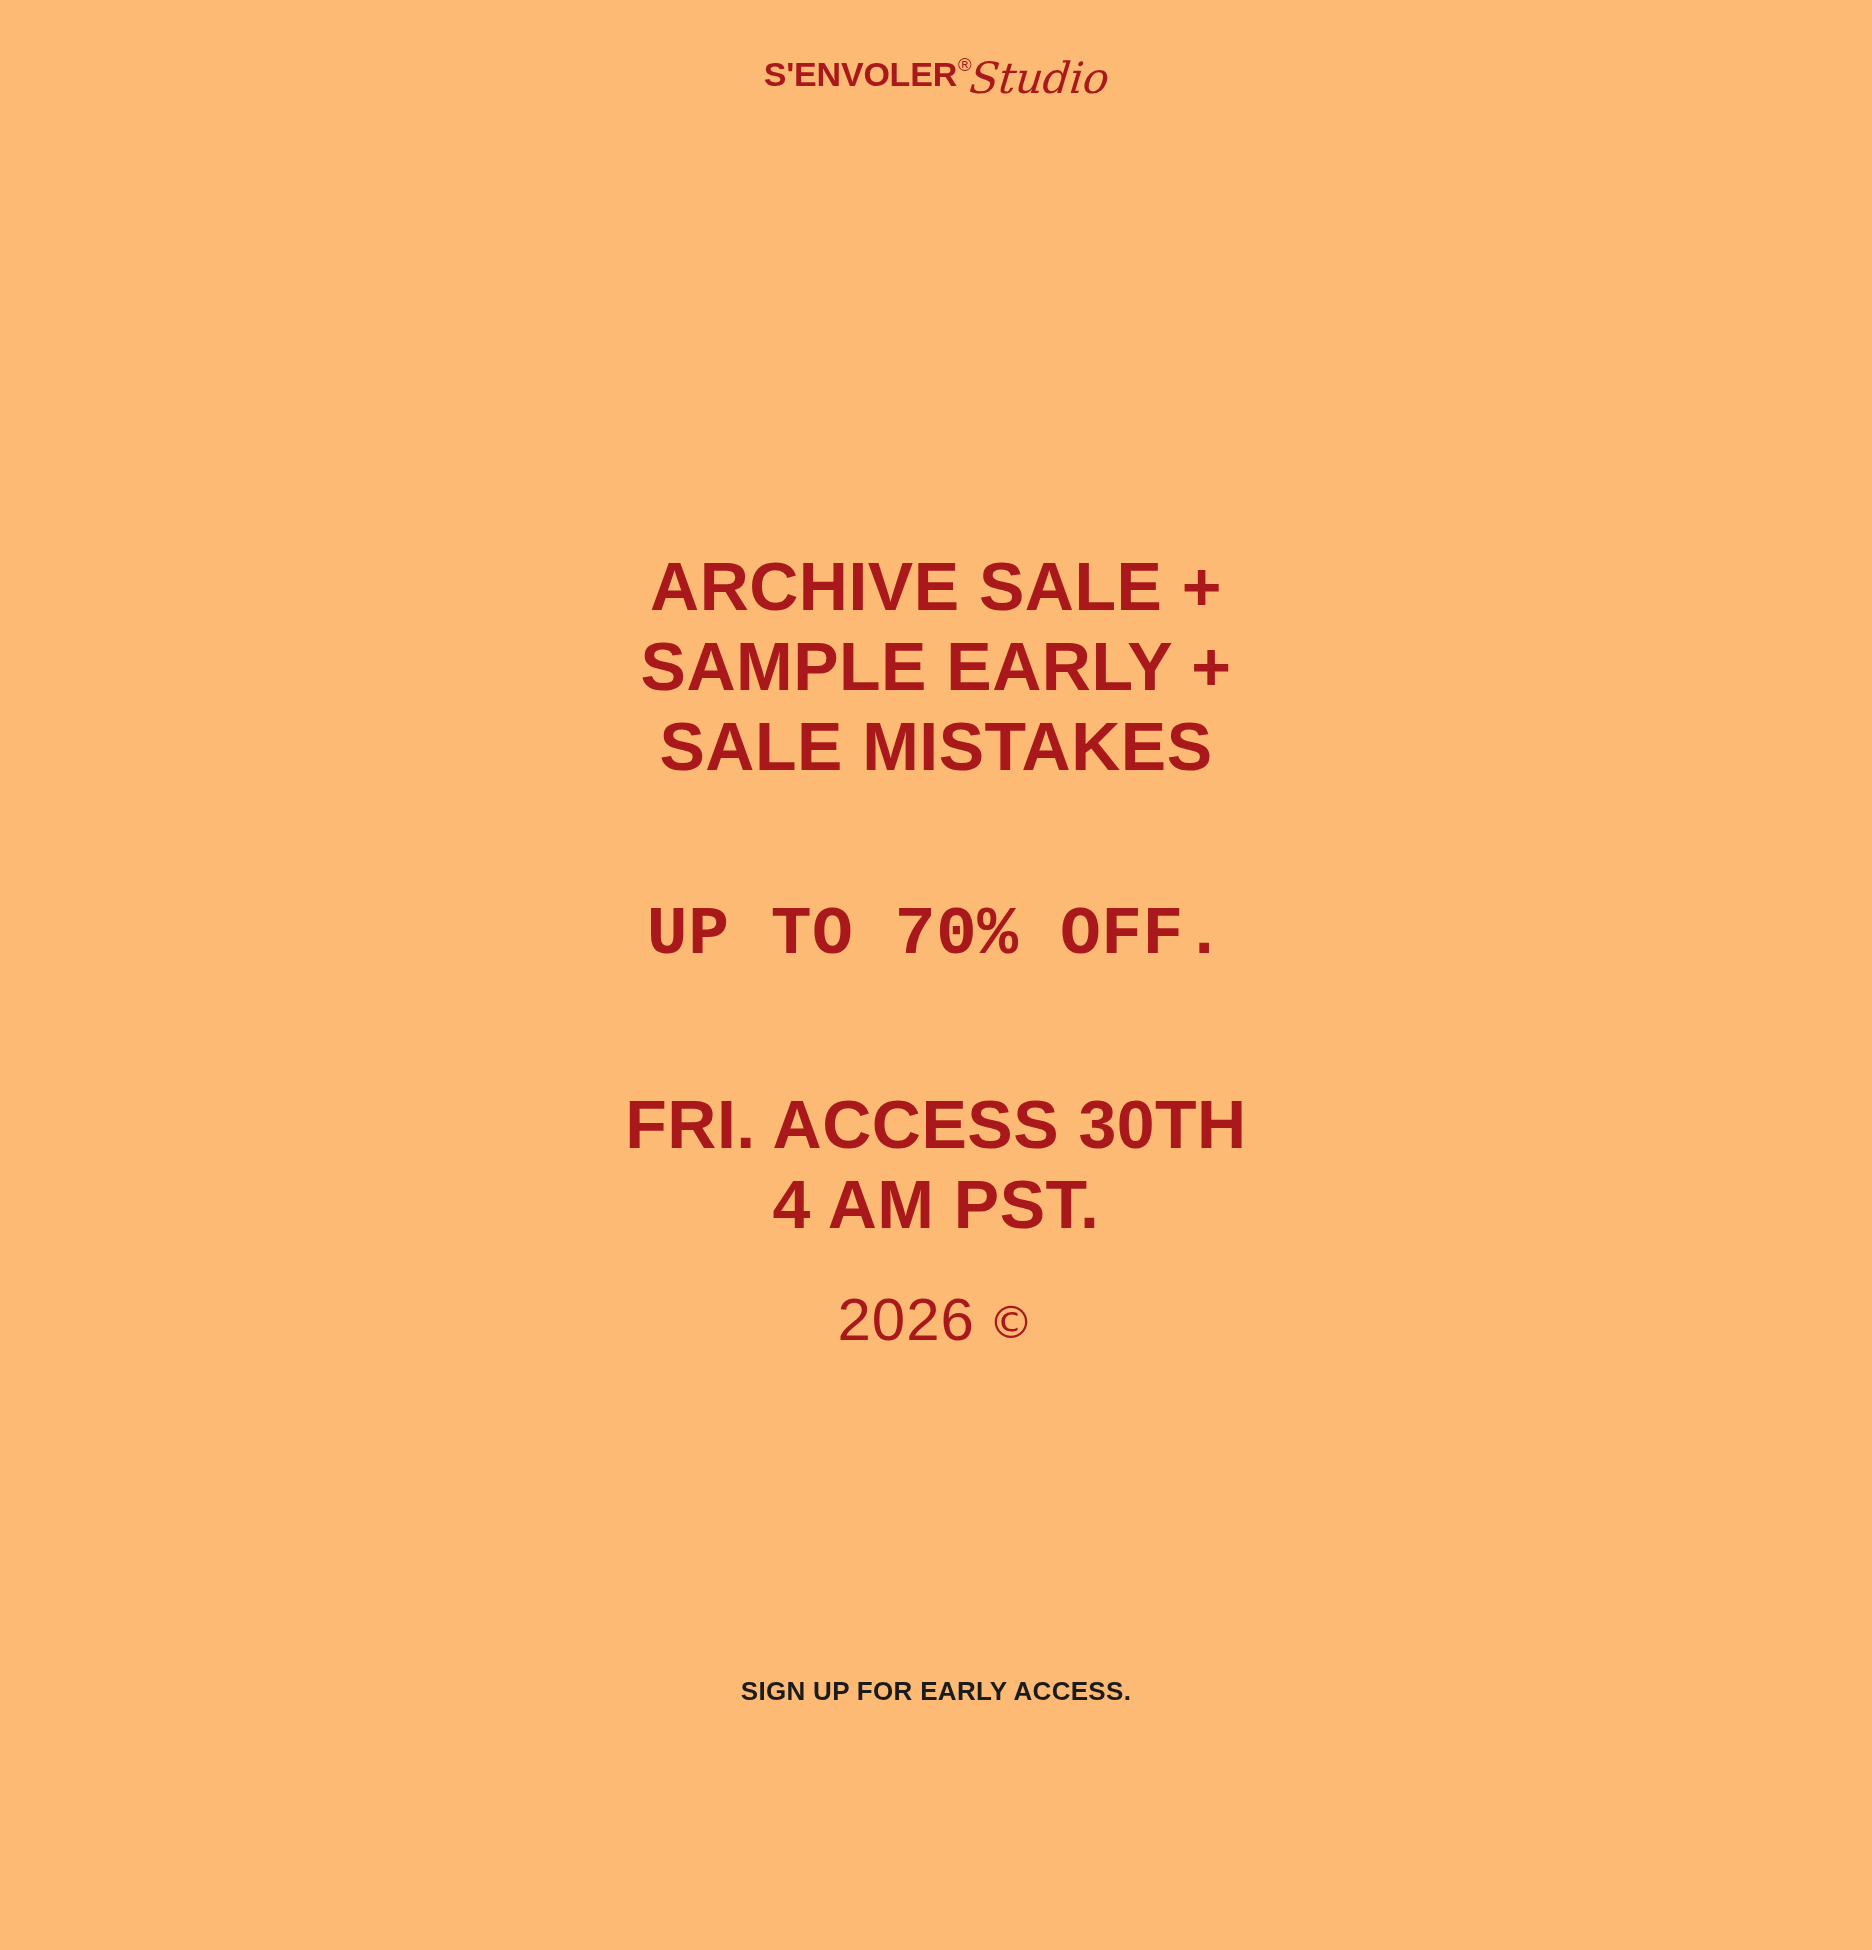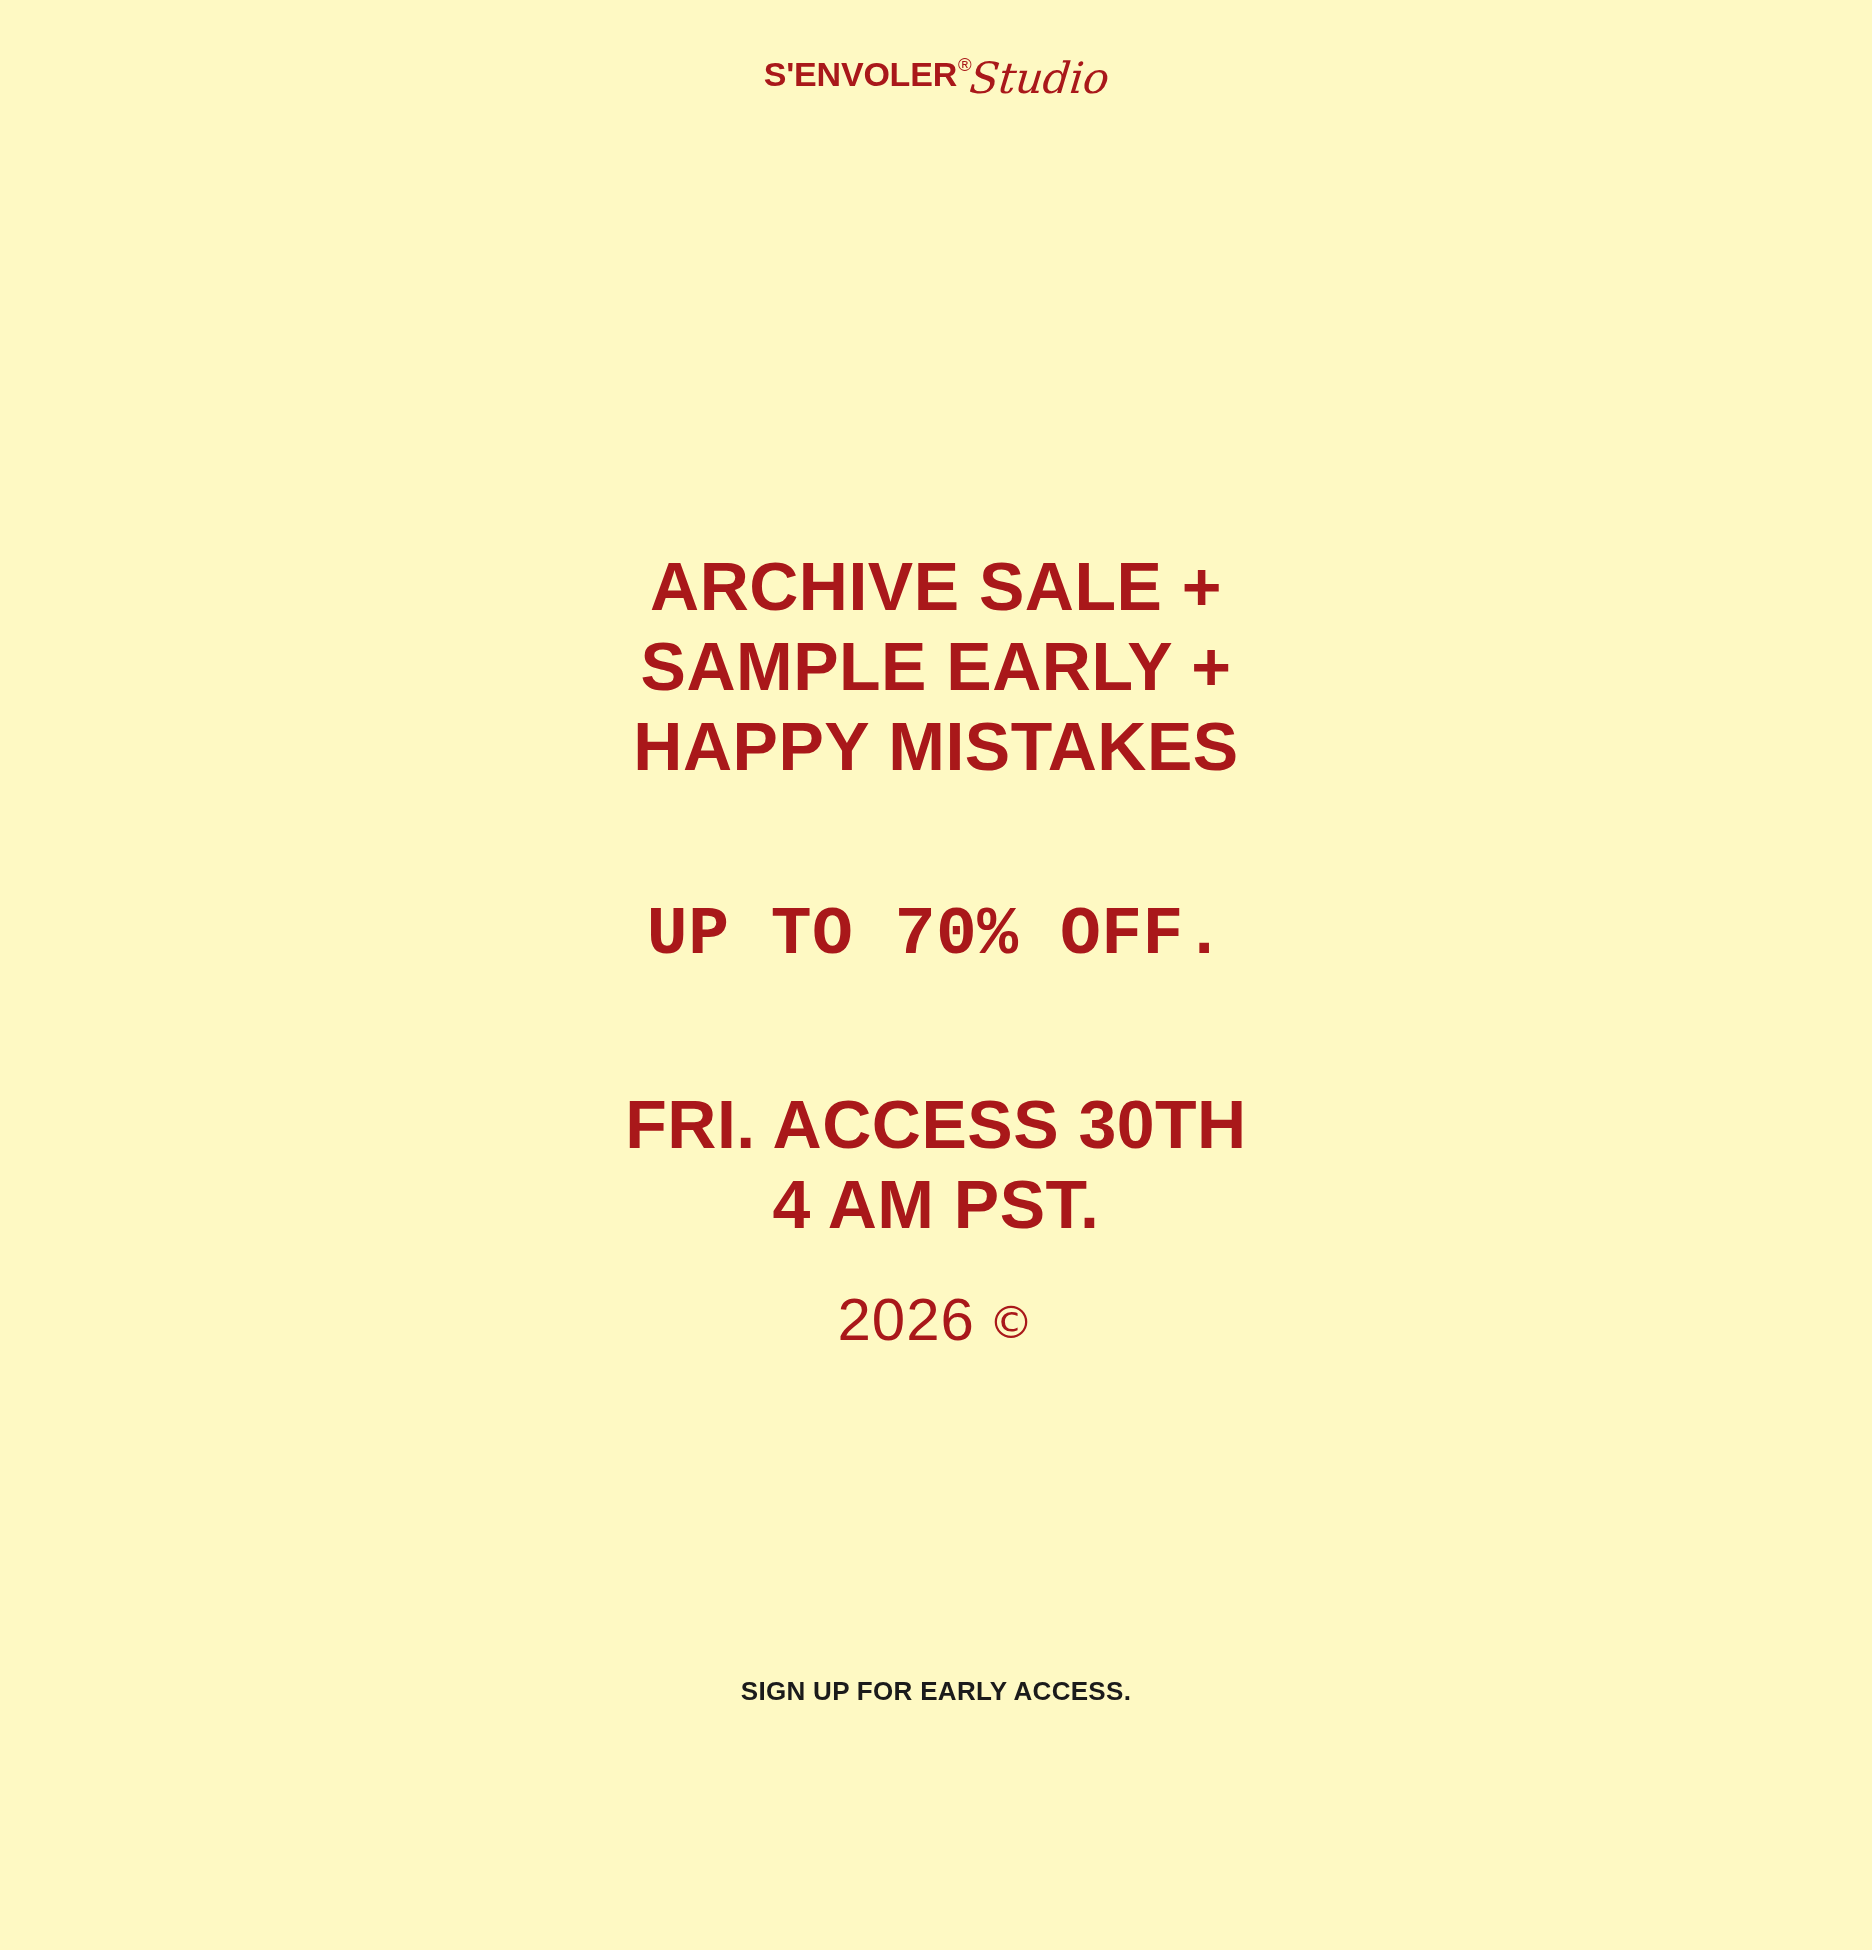--- a/index.html
+++ b/index.html
@@ -14,21 +14,21 @@
     background: #fdfcf6;
     font-family: "Liberation Sans", sans-serif;
     overflow: hidden;
     -webkit-font-smoothing: antialiased;
   }
 
   .page {
     position: relative;
     width: 1872px;
     height: 1950px;
-    background: #fef9c3;
+    background: #fdba74;
     box-sizing: border-box;
   }
 
   
   .masthead {
     position: absolute;
     top: 0;
     left: 0;
     width: 1872px;
     height: 176px;
@@ -200,21 +200,21 @@
       <sup class="logo-reg">®</sup>
       <span class="logo-script">Studio</span>
     </div>
   </header>
 
   <main class="announcement">
 
     <h1 class="headline">
       <span class="hl-line">ARCHIVE SALE +</span>
       <span class="hl-line">SAMPLE EARLY +</span>
-      <span class="hl-line">HAPPY MISTAKES</span>
+      <span class="hl-line">SALE MISTAKES</span>
     </h1>
 
     <p class="discount">UP TO 70% OFF.</p>
 
     <p class="datetime">
       <span class="dt-line">FRI. ACCESS 30TH</span>
       <span class="dt-line">4 AM PST.</span>
     </p>
 
     <p class="year-mark">

